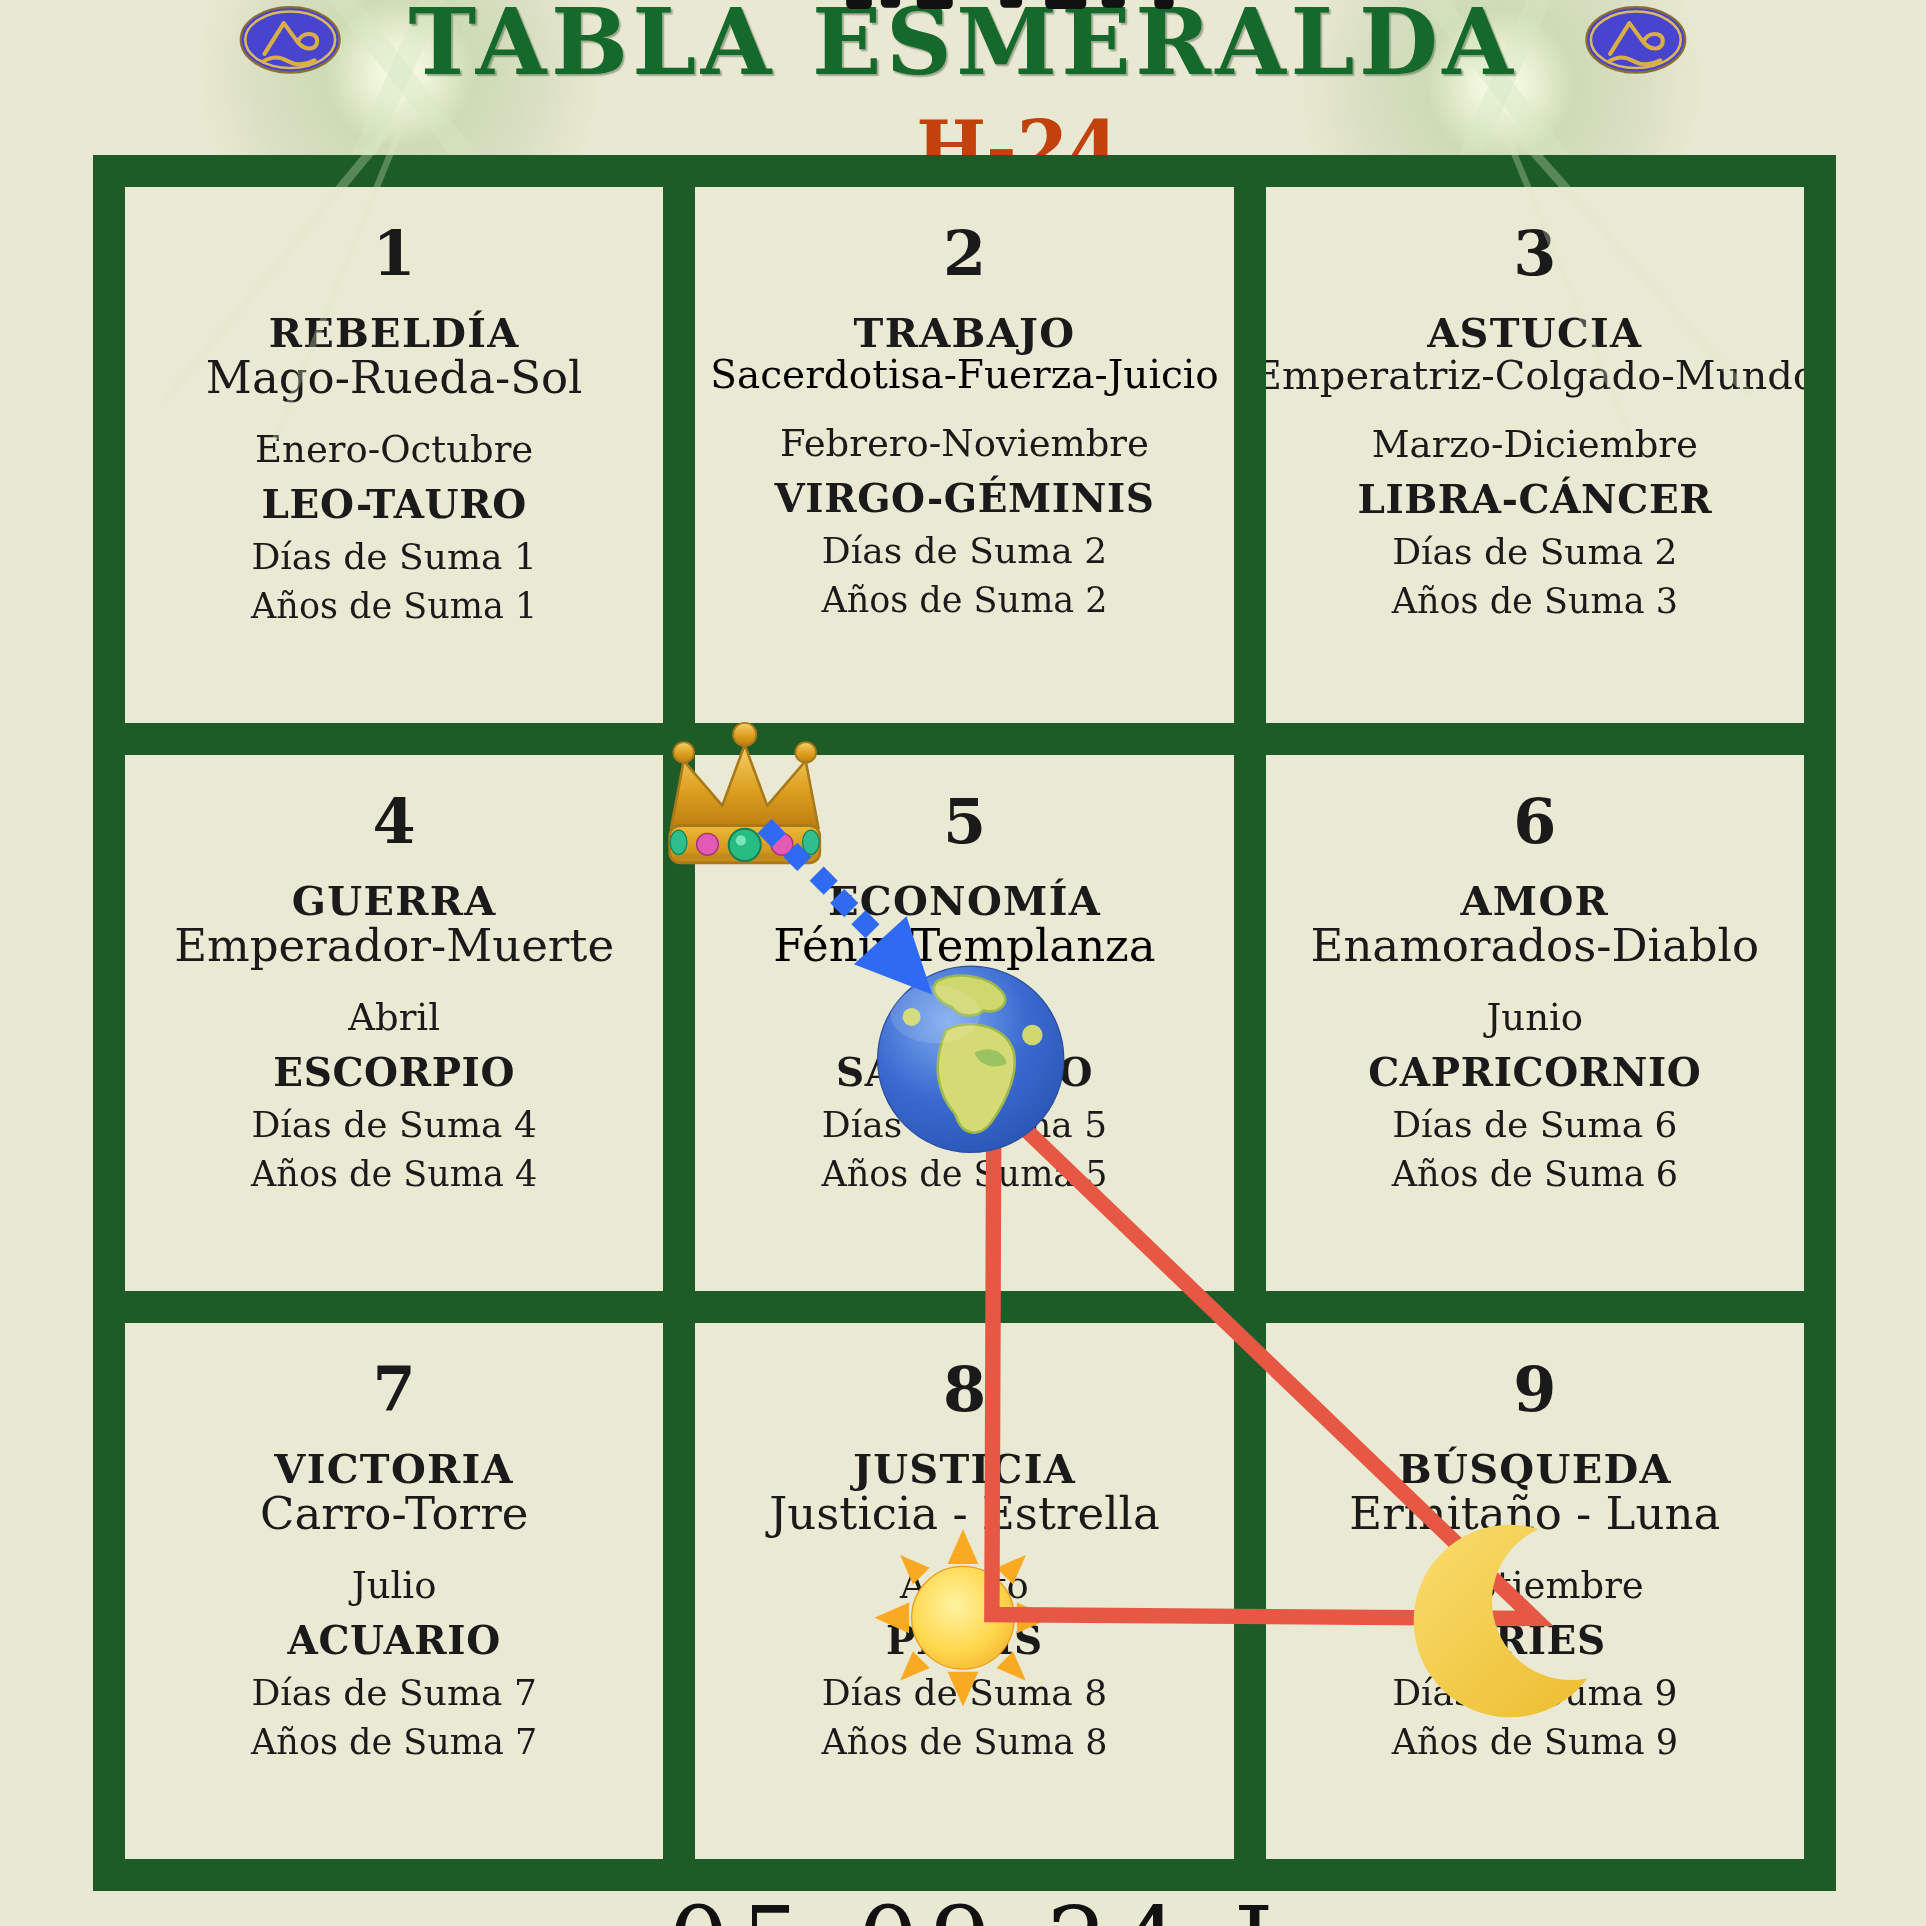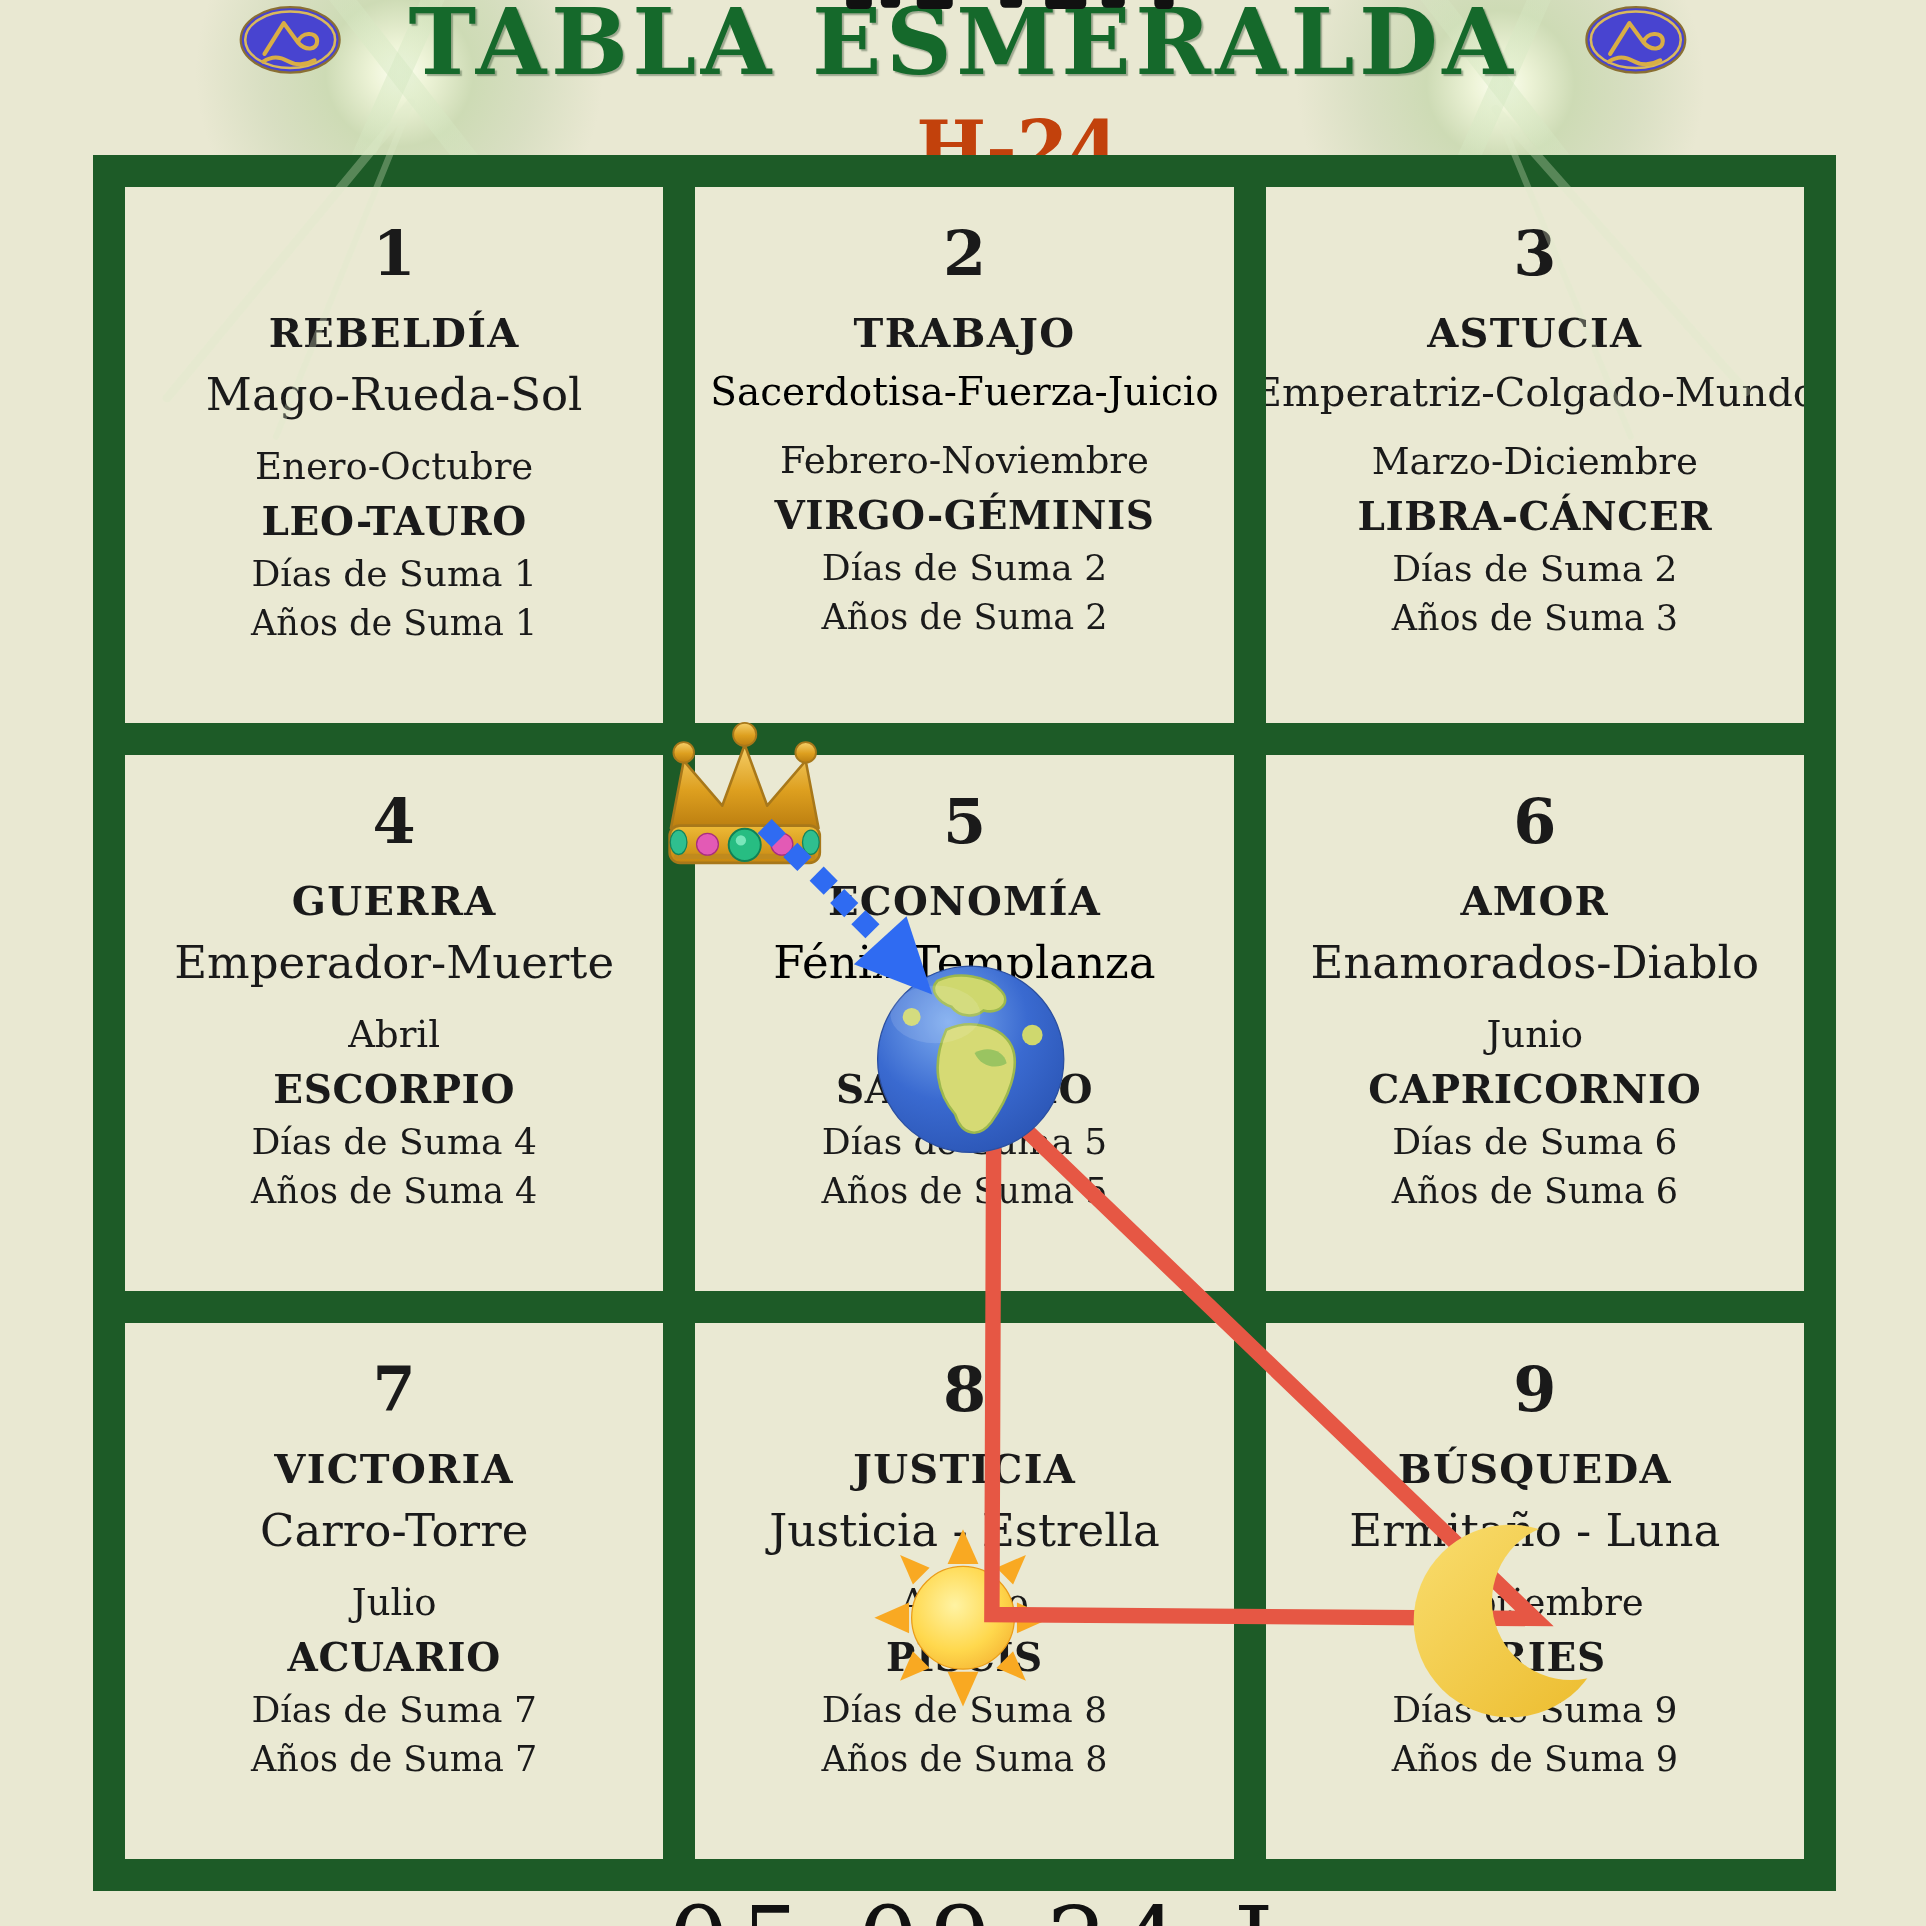--- a/index.html
+++ b/index.html
@@ -26,21 +26,21 @@
 
   
   .frame{position:absolute;left:93px;top:155px;width:1743px;height:1736px;
     background:#1d5b27;box-sizing:border-box;padding:32px;}
   .grid{display:grid;width:100%;height:100%;
     grid-template-columns:1fr 1fr 1fr;grid-template-rows:1fr 1fr 1fr;gap:32px;}
   .cell{background:#eae9d3;position:relative;display:flex;flex-direction:column;
     align-items:center;text-align:center;color:#1a1a1a;overflow:hidden;}
   .num   {margin-top:36px;font-size:62px;line-height:1;font-weight:600;}
   .title {margin-top:28px;font-size:40px;line-height:1;font-weight:bold;letter-spacing:1.3px;}
-  .tarot {margin-top:19px;font-size:45px;line-height:1;white-space:nowrap;text-align:right;}
+  .tarot {margin-top:2px;font-size:45px;line-height:1;white-space:nowrap;text-align:right;}
   .tarot.maroon{color:#000000;}
   .cell:nth-child(2) .tarot{font-size:39px;}
   .cell:nth-child(3) .tarot{font-size:40px;}
   .month {margin-top:31px;font-size:37px;line-height:1;min-height:37px;}
   .zodiac{margin-top:17.3px;font-size:39px;line-height:1;font-weight:600;letter-spacing:0.6px;text-align:center;}
   .days  {margin-top:14.8px;font-size:36px;line-height:1;}
   .years {margin-top:13.5px;font-size:35px;line-height:1;}
 
   
   .overlay{position:absolute;left:0;top:0;width:1926px;height:1926px;pointer-events:none;}

